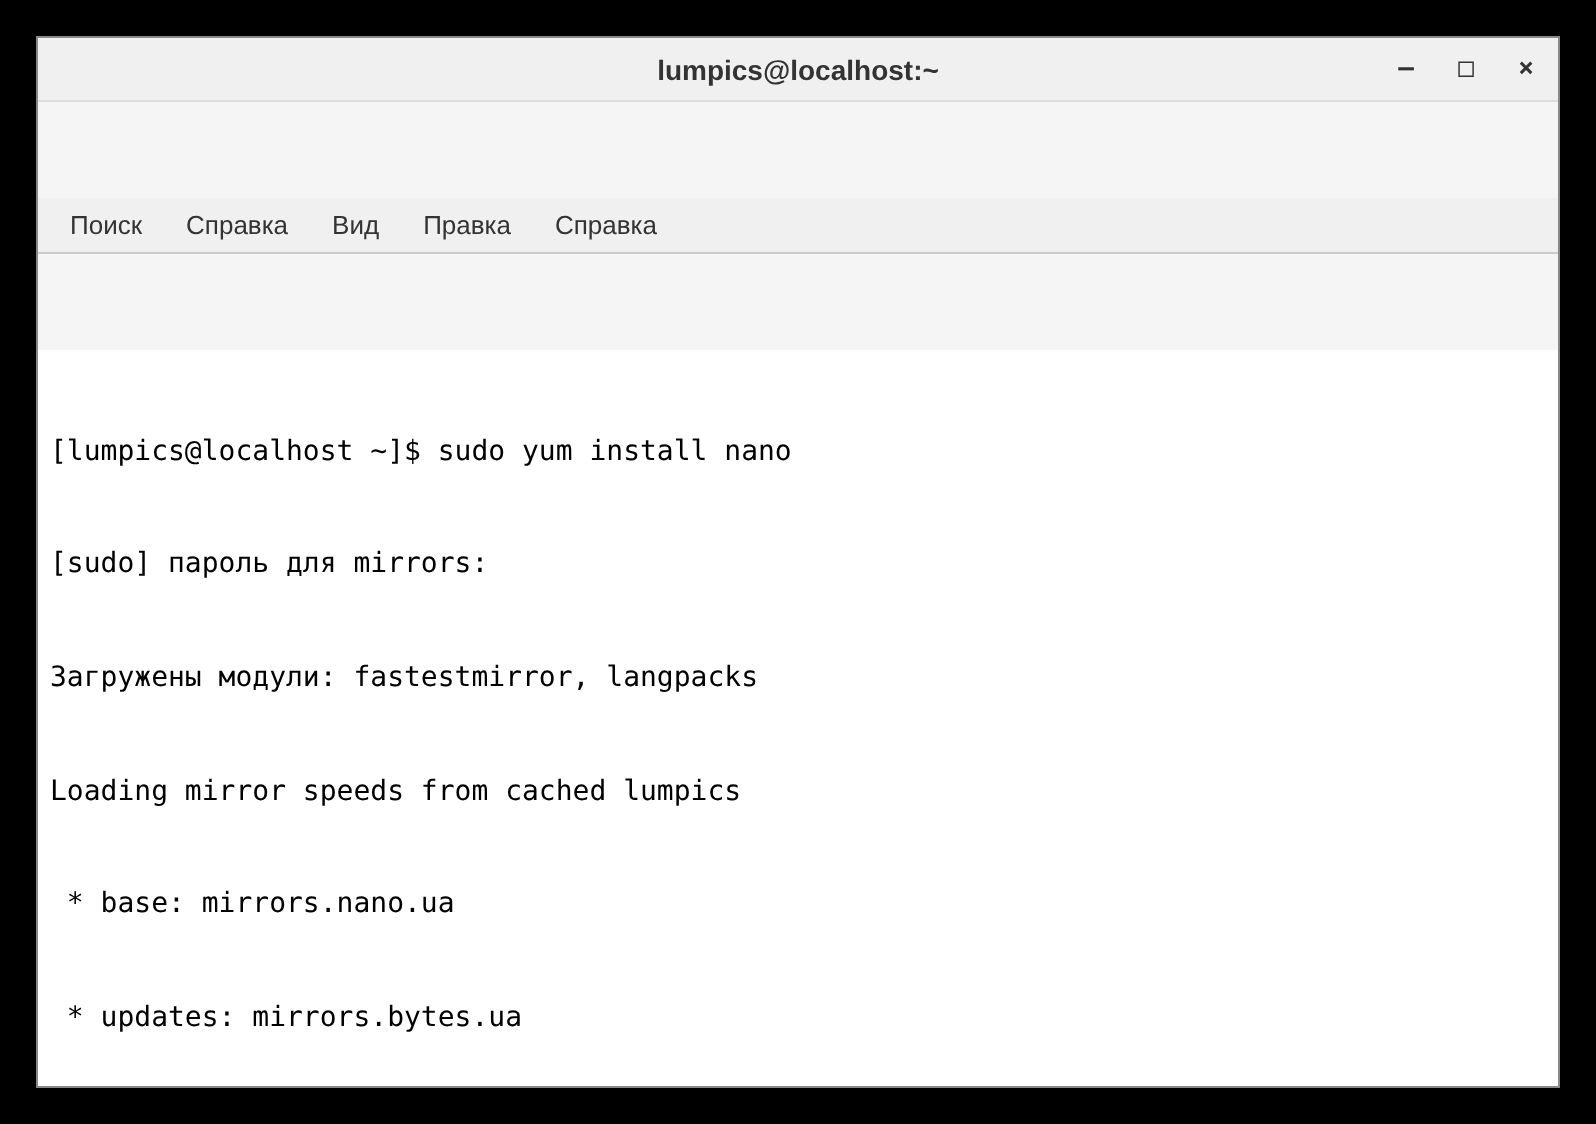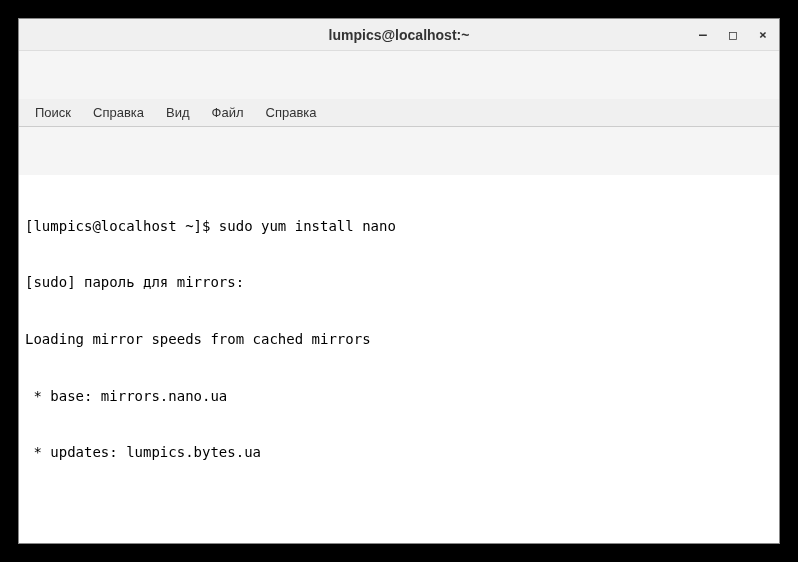--- a/index.html
+++ b/index.html
@@ -90,27 +90,28 @@
       <span class="win-btn">–</span>
       <span class="win-btn">□</span>
       <span class="win-btn">×</span>
     </div>
   </div>
 
   <div class="menubar">
     <span class="menu-item">Поиск</span>
     <span class="menu-item">Справка</span>
     <span class="menu-item">Вид</span>
-    <span class="menu-item">Файл</span>
+    <span class="menu-item">Правка</span>
     <span class="menu-item">Справка</span>
   </div>
 
   <div class="terminal-content">
     <span class="term-line">[lumpics@localhost ~]$ sudo yum install nano</span>
     <span class="term-line">[sudo] пароль для mirrors:</span>
-    <span class="term-line">Loading mirror speeds from cached mirrors</span>
+    <span class="term-line">Загружены модули: fastestmirror, langpacks</span>
+    <span class="term-line">Loading mirror speeds from cached lumpics</span>
     <span class="term-line"> * base: mirrors.nano.ua</span>
-    <span class="term-line"> * updates: lumpics.bytes.ua</span>
+    <span class="term-line"> * updates: mirrors.bytes.ua</span>
     
     
     
   </div>
 </div>
 
 </body></html>

